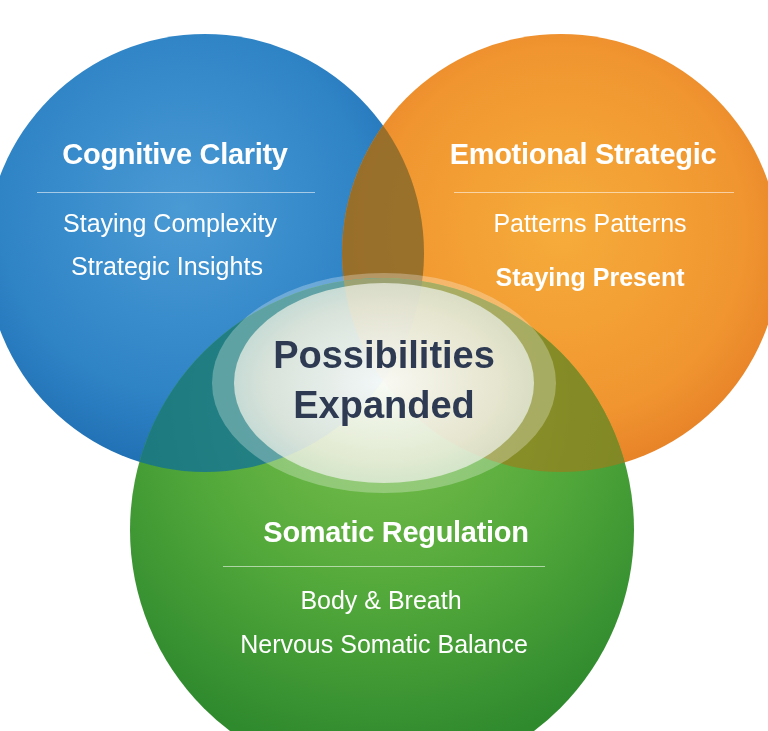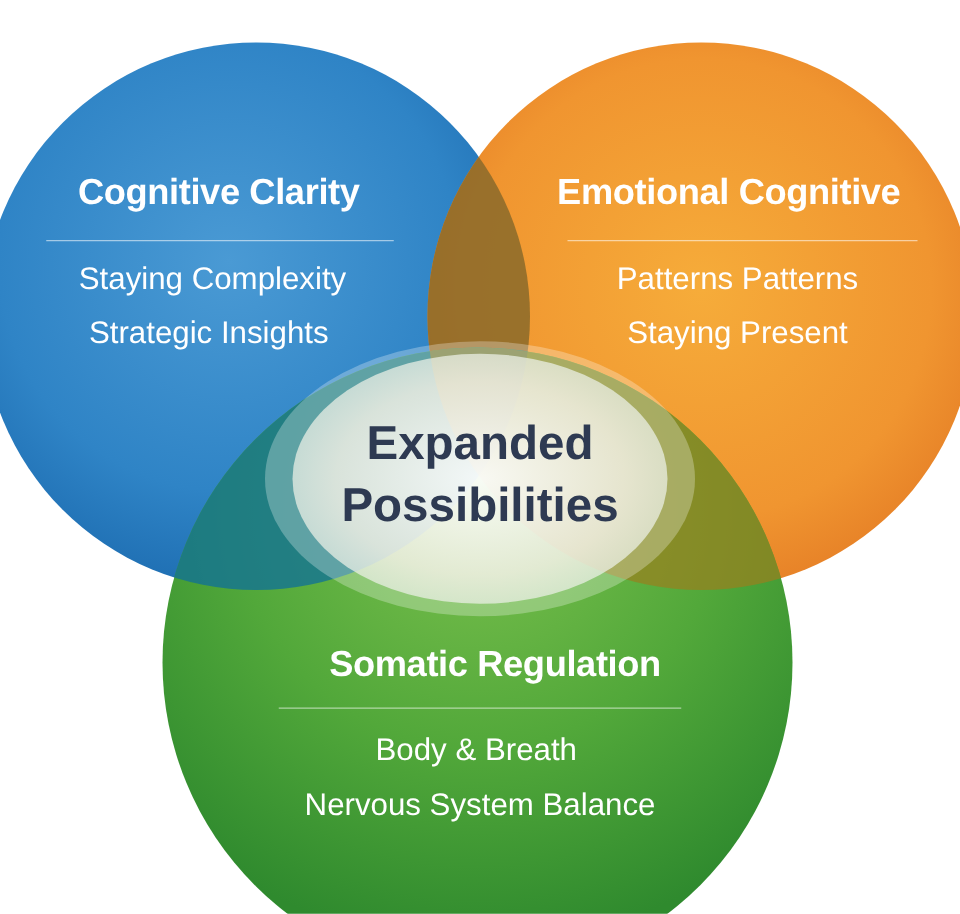--- a/index.html
+++ b/index.html
@@ -57,26 +57,26 @@
 
   <ellipse cx="384" cy="383" rx="172" ry="110" fill="#ffffff" opacity="0.28"></ellipse>
   <ellipse cx="384" cy="383" rx="150" ry="100" fill="url(#gCenter)"></ellipse>
 </svg>
 
 <div class="lbl title" style="left:175px; top:138px;">Cognitive Clarity</div>
 <div class="rule" style="left:37px; width:278px; top:192px;"></div>
 <div class="lbl sub" style="left:170px; top:202px;">Staying Complexity</div>
 <div class="lbl sub" style="left:167px; top:245px;">Strategic Insights</div>
 
-<div class="lbl title" style="left:583px; top:138px;">Emotional Cognitive</div>
+<div class="lbl title" style="left:583px; top:138px;">Emotional Strategic</div>
 <div class="rule" style="left:454px; width:280px; top:192px;"></div>
 <div class="lbl sub" style="left:590px; top:202px;">Patterns Patterns</div>
-<div class="lbl sub" style="left:590px; top:245px;">Staying Present</div>
+<div class="lbl sub" style="left:590px; top:256px;font-weight:bold;">Staying Present</div>
 
 <div class="center-text">
+  <div>Possibilities</div>
   <div>Expanded</div>
-  <div>Possibilities</div>
 </div>
 
 <div class="lbl title" style="left:396px; top:516px;">Somatic Regulation</div>
 <div class="rule" style="left:223px; width:322px; top:566px;"></div>
 <div class="lbl sub" style="left:381px; top:579px;">Body &amp; Breath</div>
-<div class="lbl sub" style="left:384px; top:623px;">Nervous System Balance</div>
+<div class="lbl sub" style="left:384px; top:623px;">Nervous Somatic Balance</div>
 
 </body></html>

